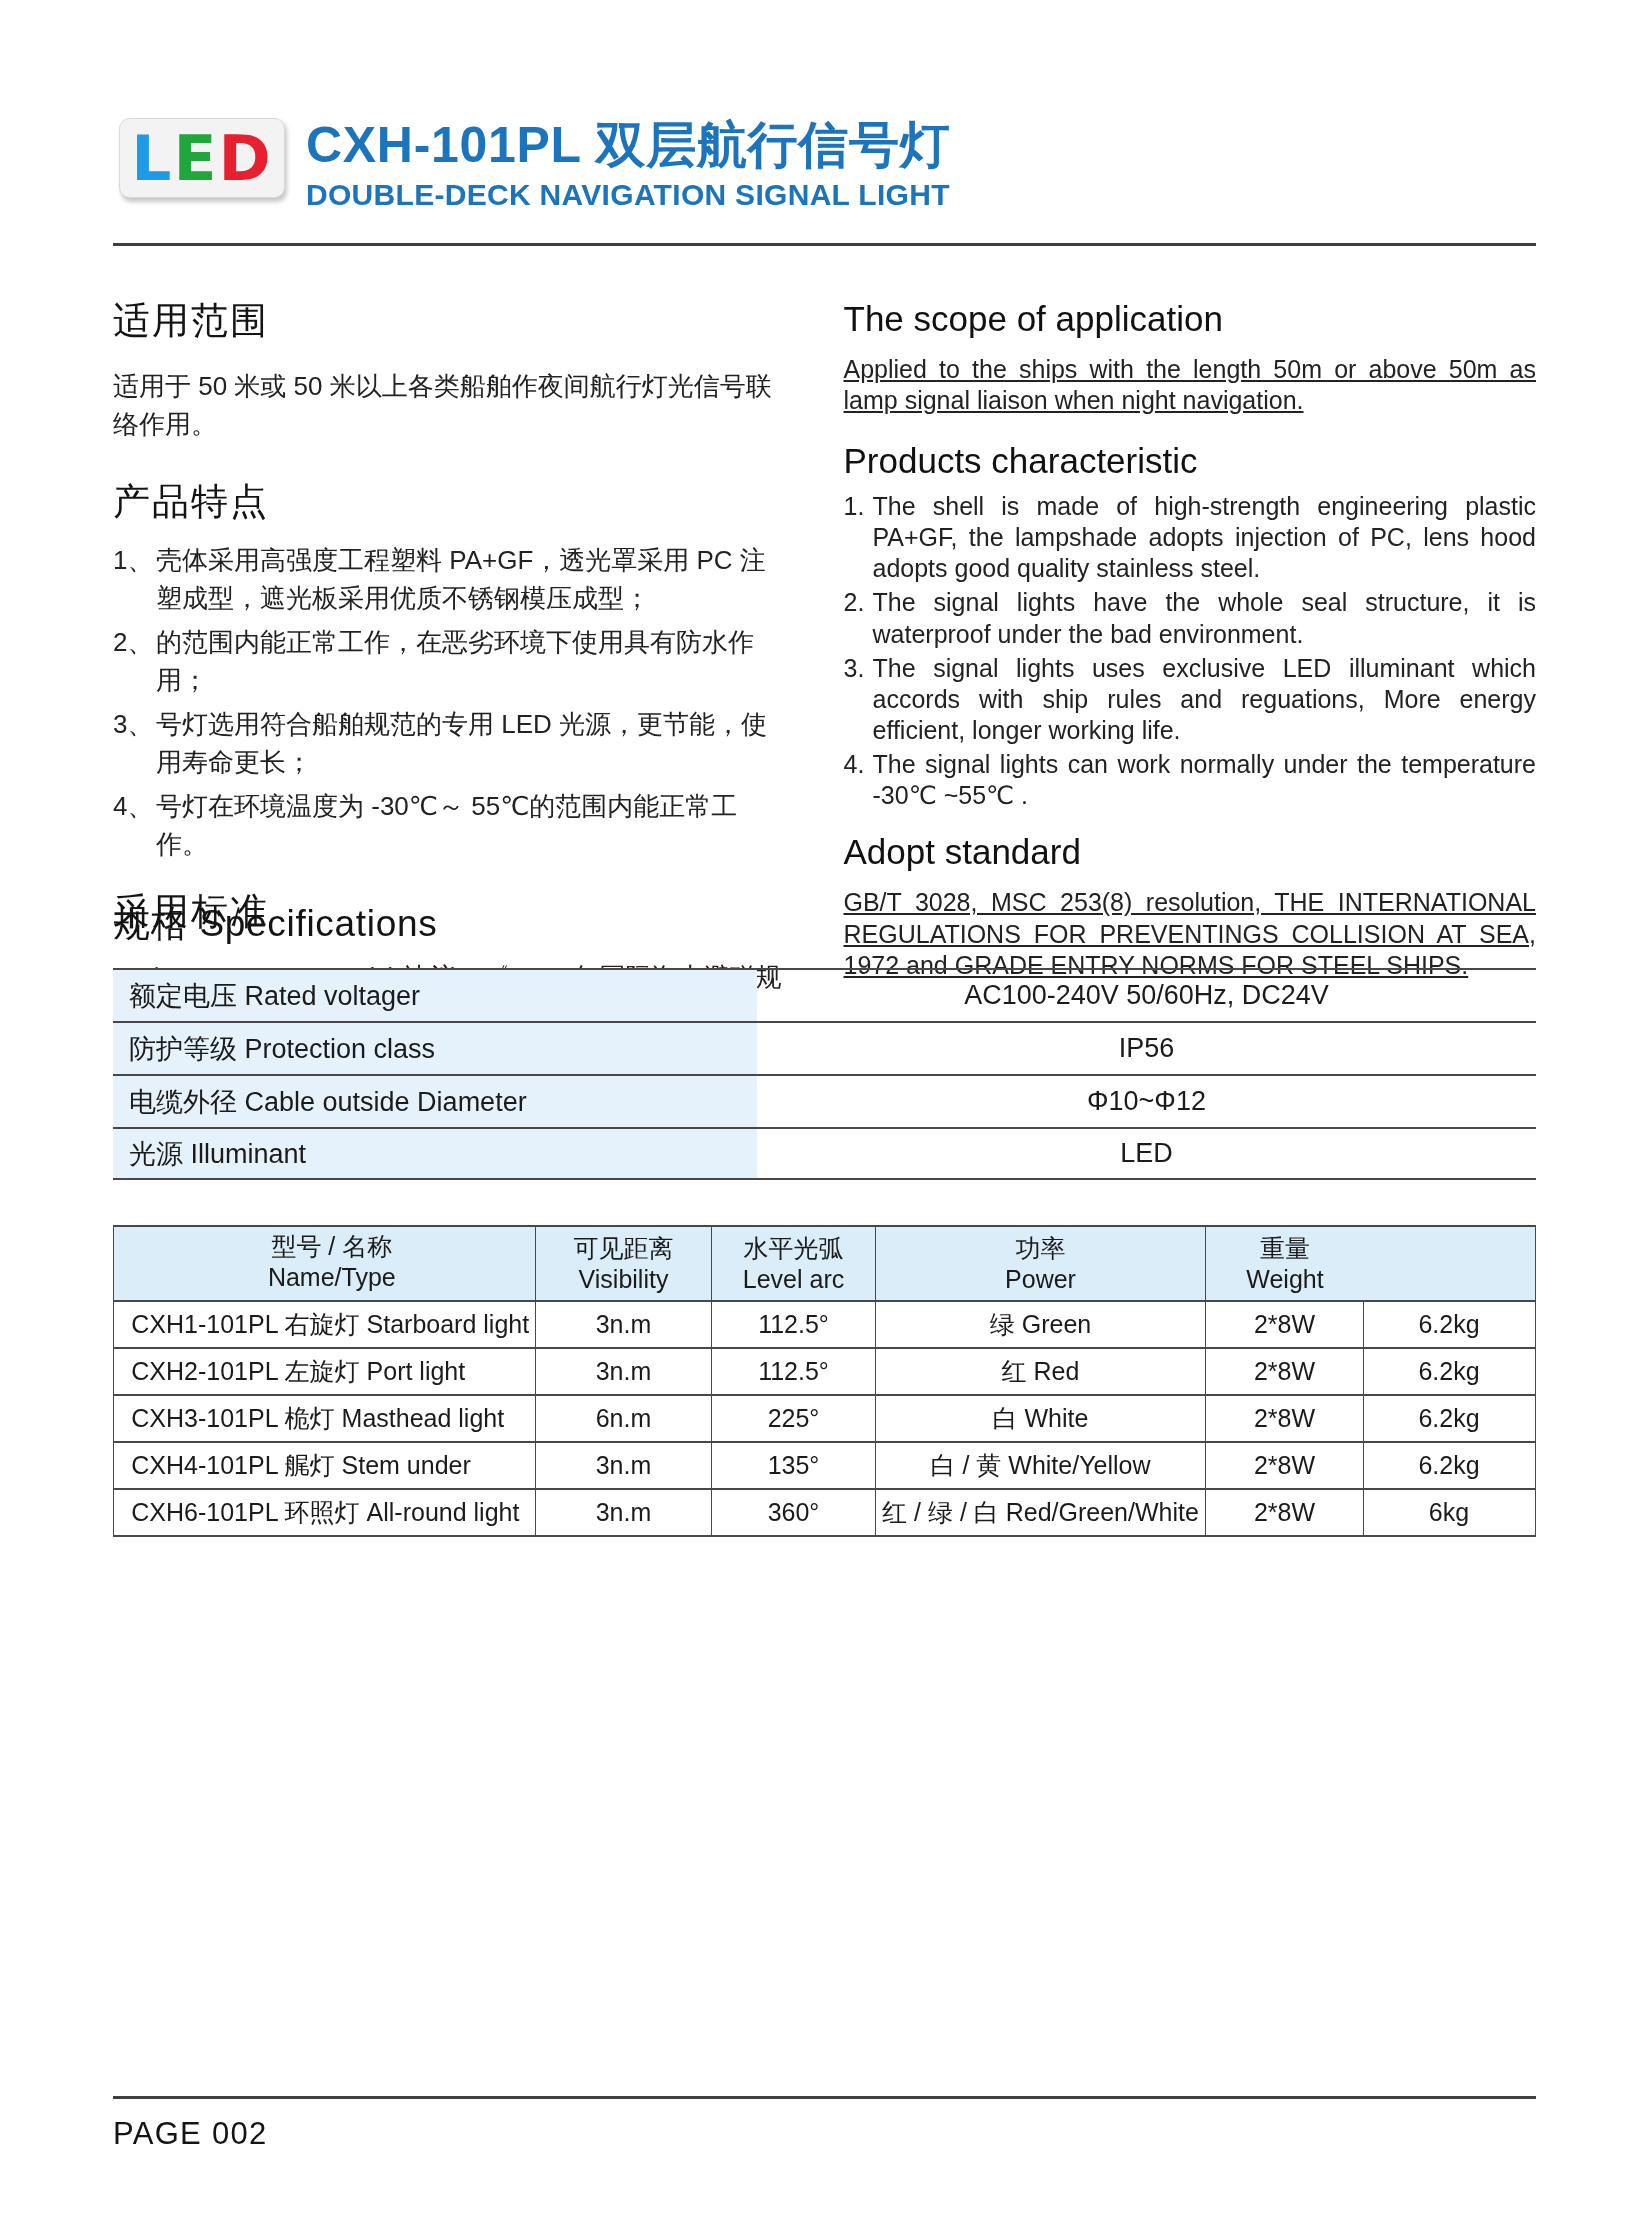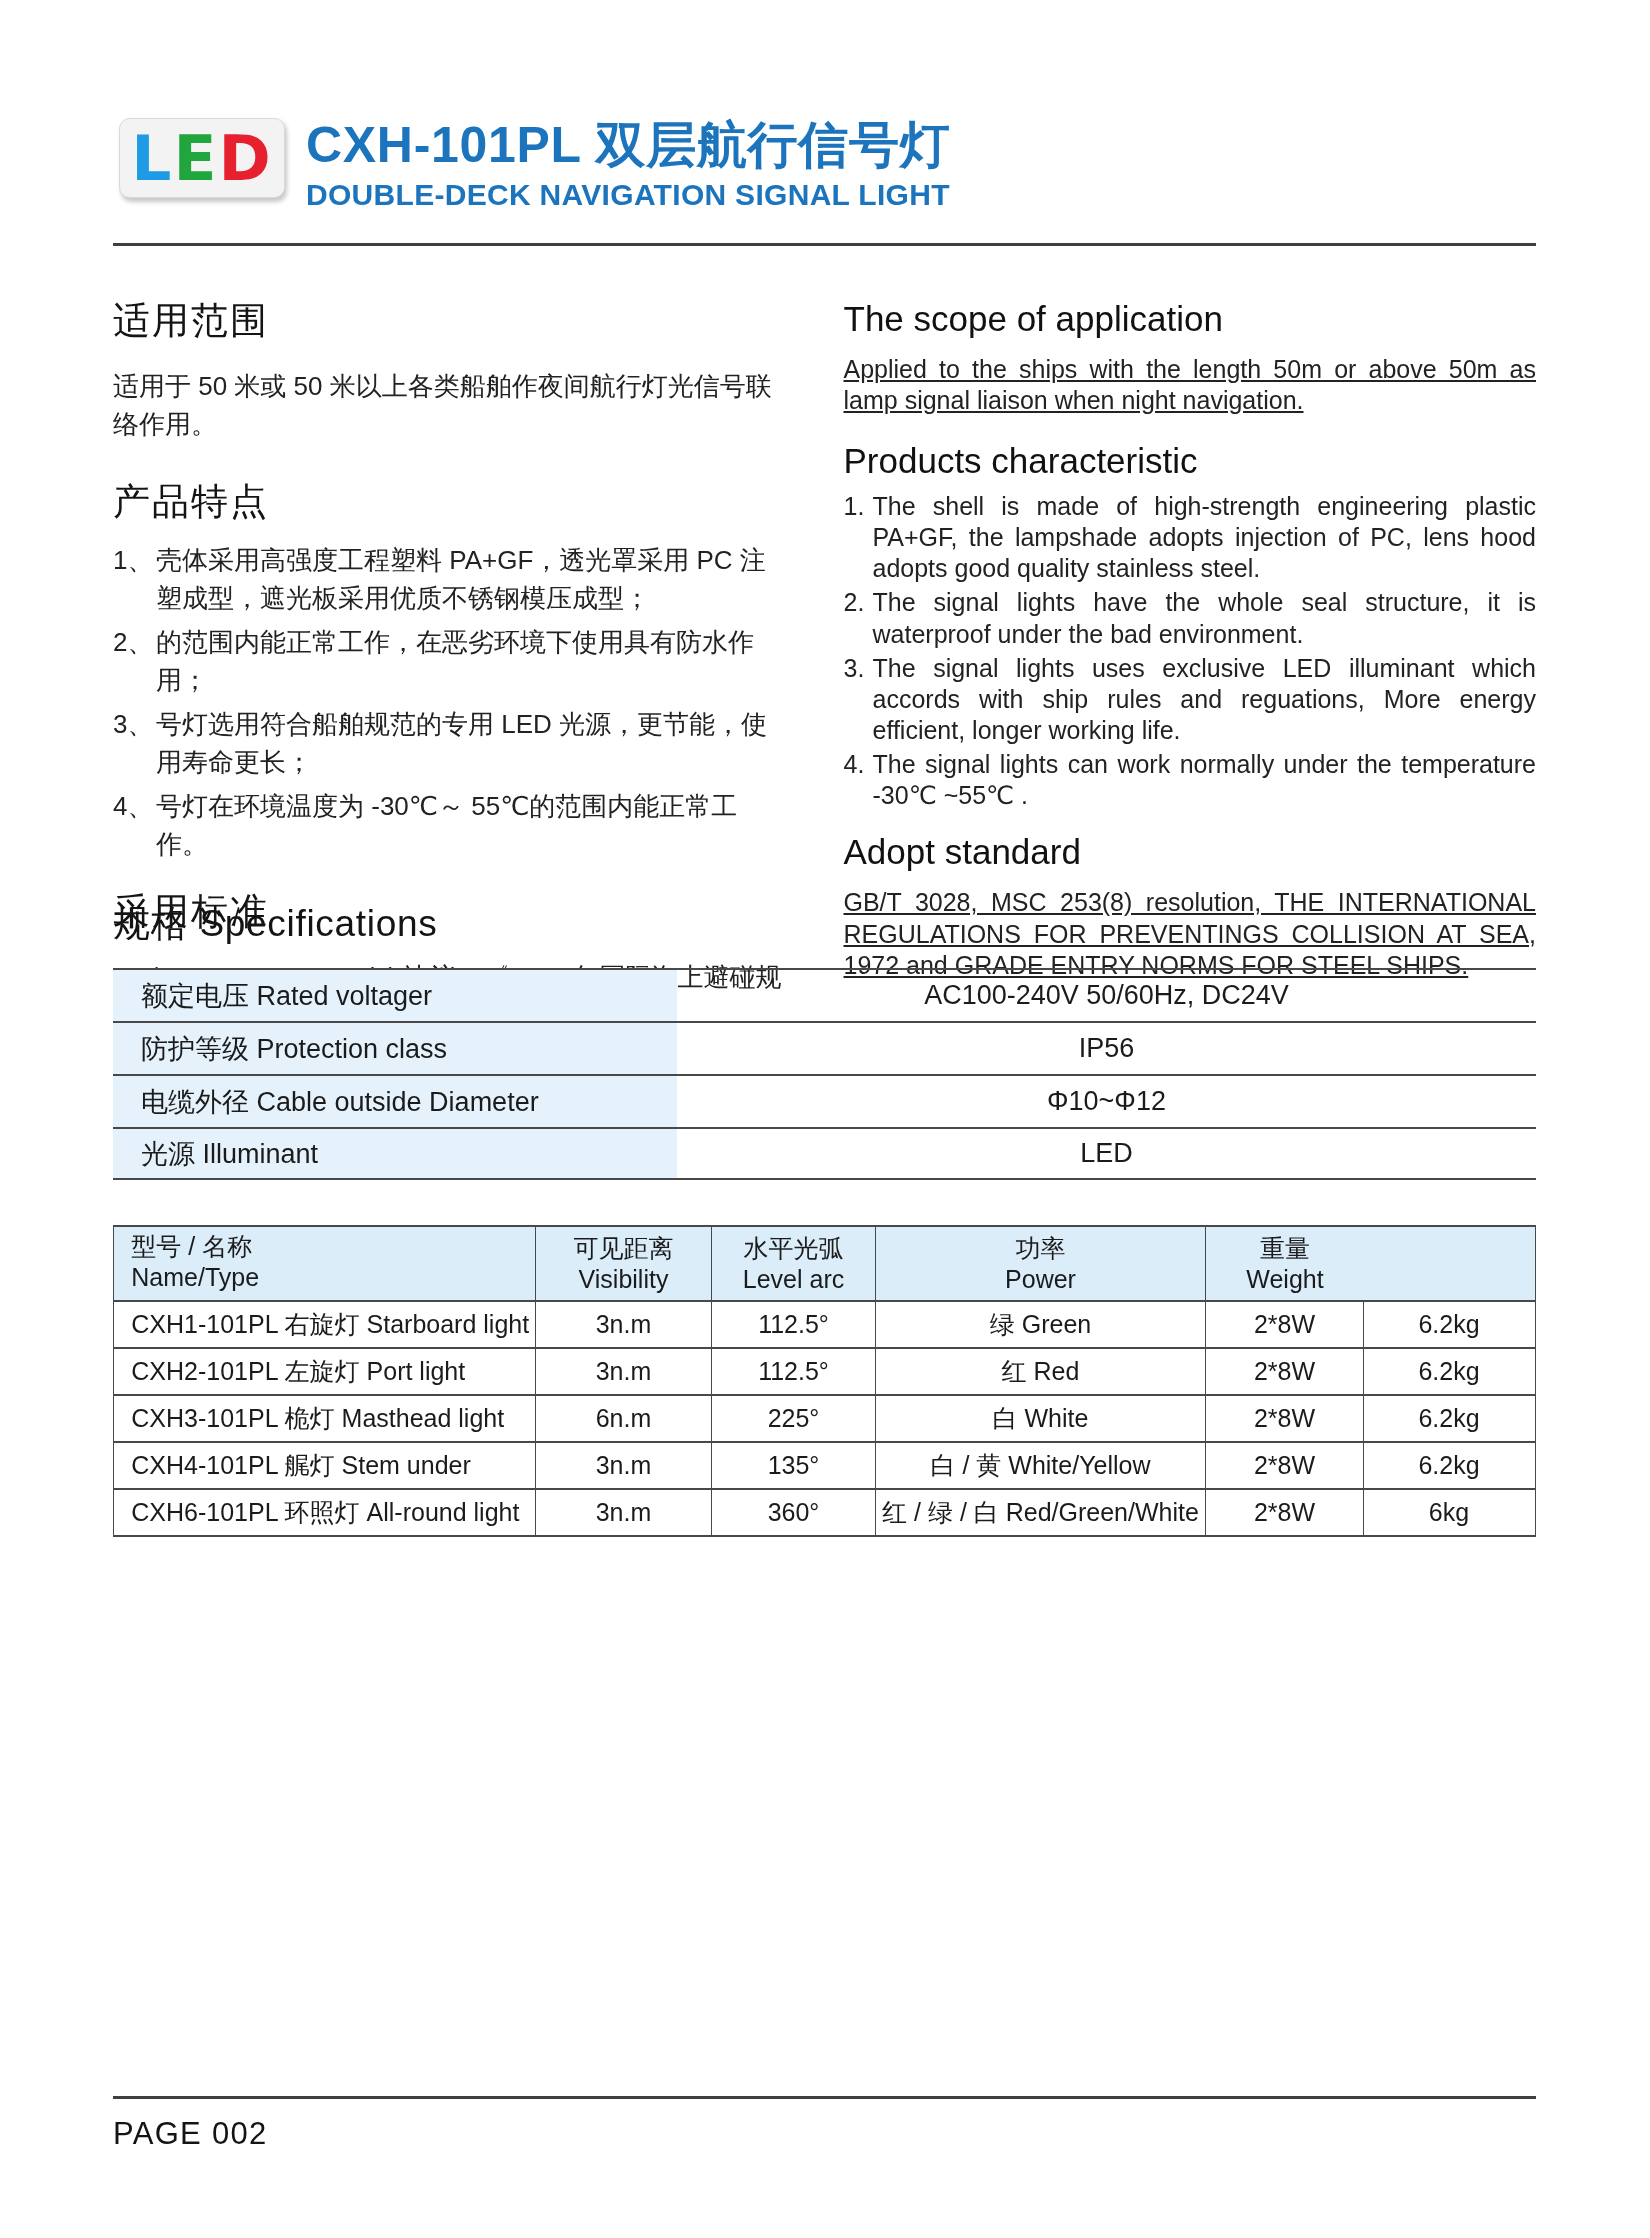--- a/index.html
+++ b/index.html
@@ -53,41 +53,41 @@
   .mt-char  { margin-top:25px; }
   .mt-adopt { margin-top:21px; }
 
   
   .h-spec { position:absolute; top:899px; left:113px; font-size:37px; font-weight:500; color:#141414; letter-spacing:0.7px;text-align:center; }
 
   .spec-table { position:absolute; top:968px; left:113px; width:1423px; }
   .spec-row { display:flex; height:53px; border-top:2px solid #484848; }
   .spec-row:last-child { border-bottom:2px solid #484848; }
   .spec-label {
-    width:564px; background:#e6f2fb; display:flex; align-items:center;
-    padding-left:28px; font-size:27px; color:#1b1b1b;
+    width:644px; background:#e6f2fb; display:flex; align-items:center;
+    padding-left:16px; font-size:27px; color:#1b1b1b;
   }
   .spec-value { flex:1; display:flex; align-items:center; justify-content:center; font-size:27px; color:#1b1b1b; }
 
   
   .models-table {
     position:absolute; top:1225px; left:113px; width:1423px;
     border:2px solid #484848; border-left-width:1.3px; border-right-width:1.3px;
   }
   .m-row { display:grid; grid-template-columns:422px 176px 164px 330px 158px 170px; }
   .m-cell, .m-hcell {
     border-right:1.3px solid #484848;
     display:flex; align-items:center; justify-content:center;
     font-size:25px; color:#1b1b1b; text-align:center;
   }
   .m-cell:last-child, .m-hcell:last-child { border-right:none; }
   .m-header { background:#dbedf9; border-bottom:2px solid #484848; }
   .m-header .m-hcell { height:73px; flex-direction:column; line-height:1.22; padding:4px 2.7px; }
   .m-header .m-hcell.first, .m-cell.first { justify-content:flex-start; align-items:flex-start; text-align:left; padding-left:17.3px; }
-  .m-header .m-hcell.first { align-items:flex-start; }
+  .m-header .m-hcell.first { align-items:center; }
   .m-body .m-row { border-bottom:2px solid #484848; }
   .m-body .m-row:last-child { border-bottom:none; }
   .m-body .m-cell { height:45px; }
   .m-body .m-cell.first { align-items:center; }
 
   
   .footer { position:absolute; top:2096px; left:113px; right:114px; }
   .footer .frule { height:2.7px; background:#3f3f3f; }
   .page-num { margin-top:17.3px; font-size:31px; letter-spacing:1.3px; color:#141414; }
 </style>

